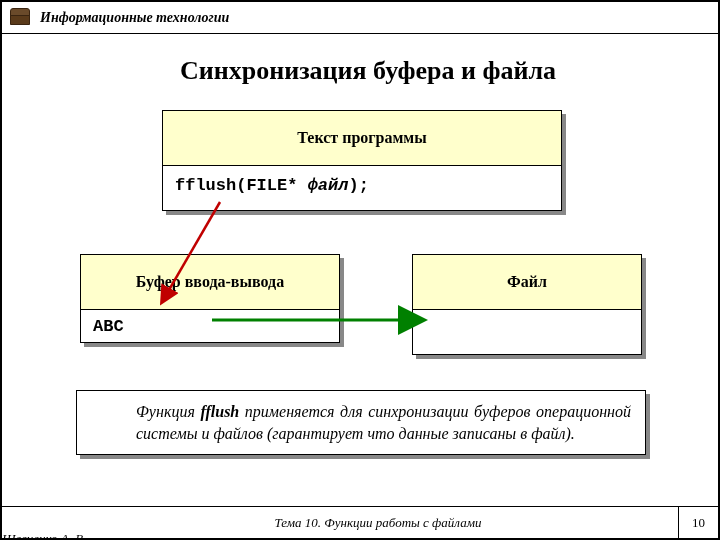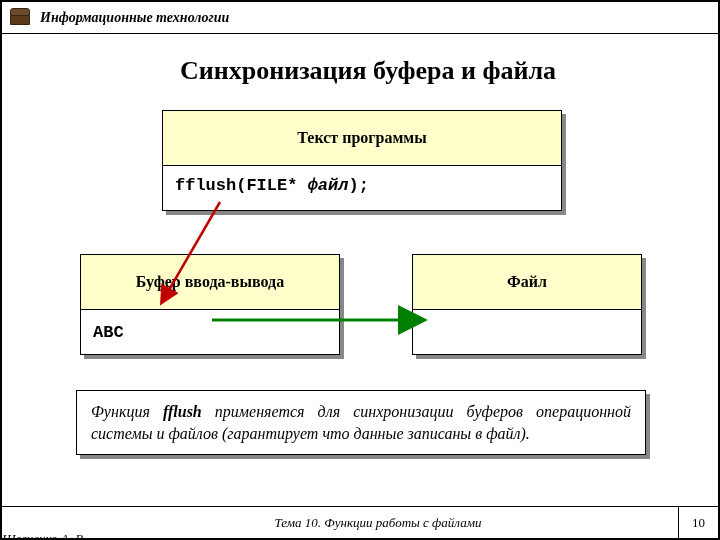--- a/index.html
+++ b/index.html
@@ -84,24 +84,24 @@
   }
   .code {
     font-family: "Courier New", monospace;
     font-weight: bold;
     font-size: 17px;
   }
   .code .arg { font-style: italic; }
   .box-prog { top: 108px; left: 160px; width: 400px; }
   .box-prog .box-body { height: 44px; display: flex; }
   .box-buf  { top: 252px; left: 78px;  width: 260px; }
-  .box-buf .box-body { height: 44px; display: flex; align-items: center; }
+  .box-buf .box-body { height: 32px; display: flex; align-items: center; }
   .box-file { top: 252px; left: 410px; width: 230px; }
   .box-file .box-body { height: 44px; }
-  .box-desc { top: 388px; left: 74px;  width: 570px; }
+  .box-desc { top: 388px; left: 74px;  width: 570px; padding-left: 45px; }
   .box-desc .desc-body {
     padding: 10px 14px;
     font-style: italic;
     font-size: 16px;
     line-height: 1.35;
     text-align: justify;
   }
   .fn { font-weight: bold; }
   .footer {
     position: absolute;

